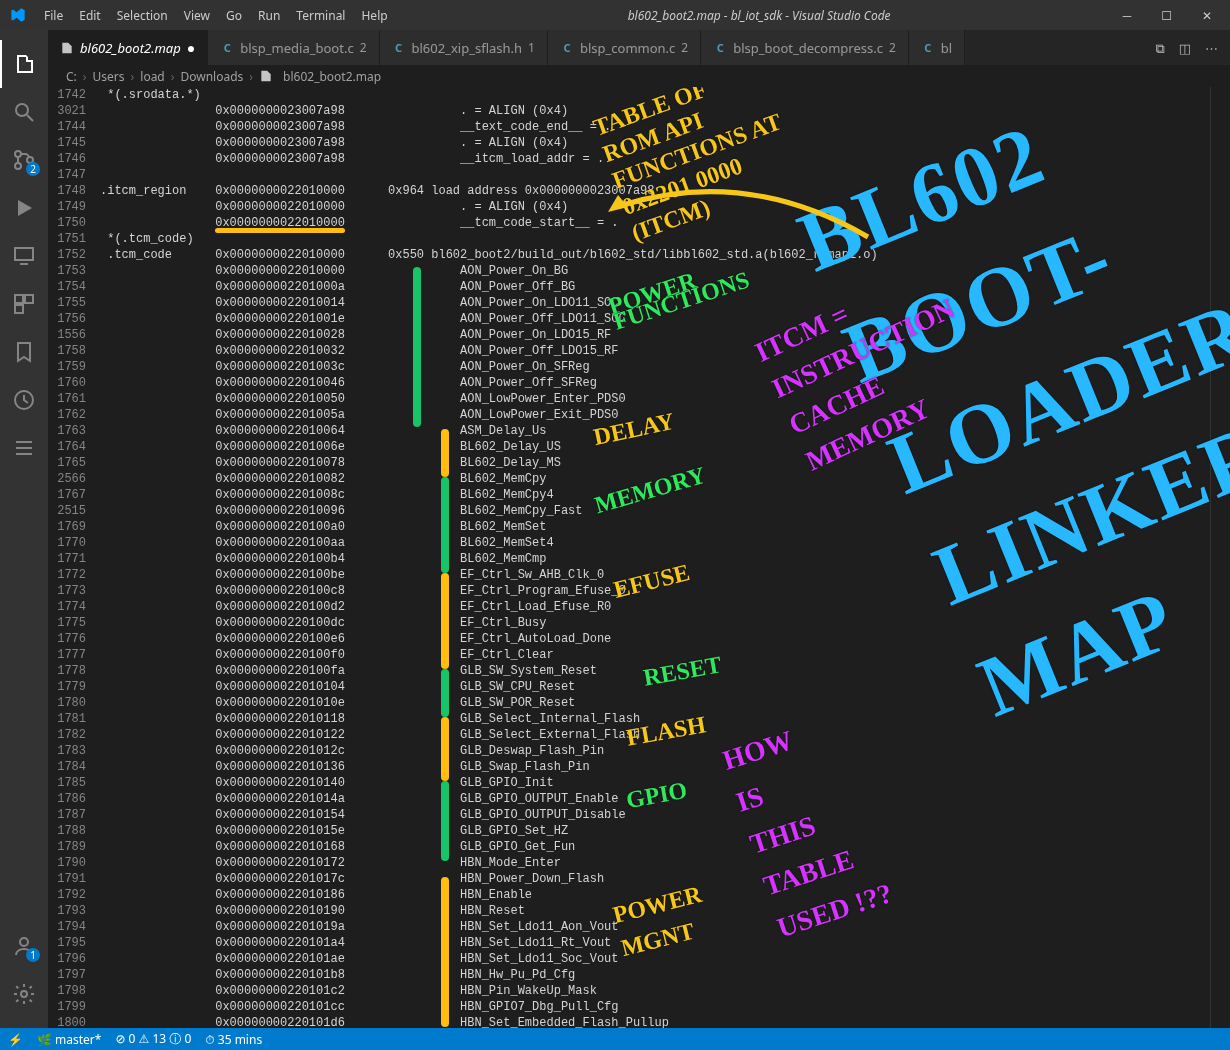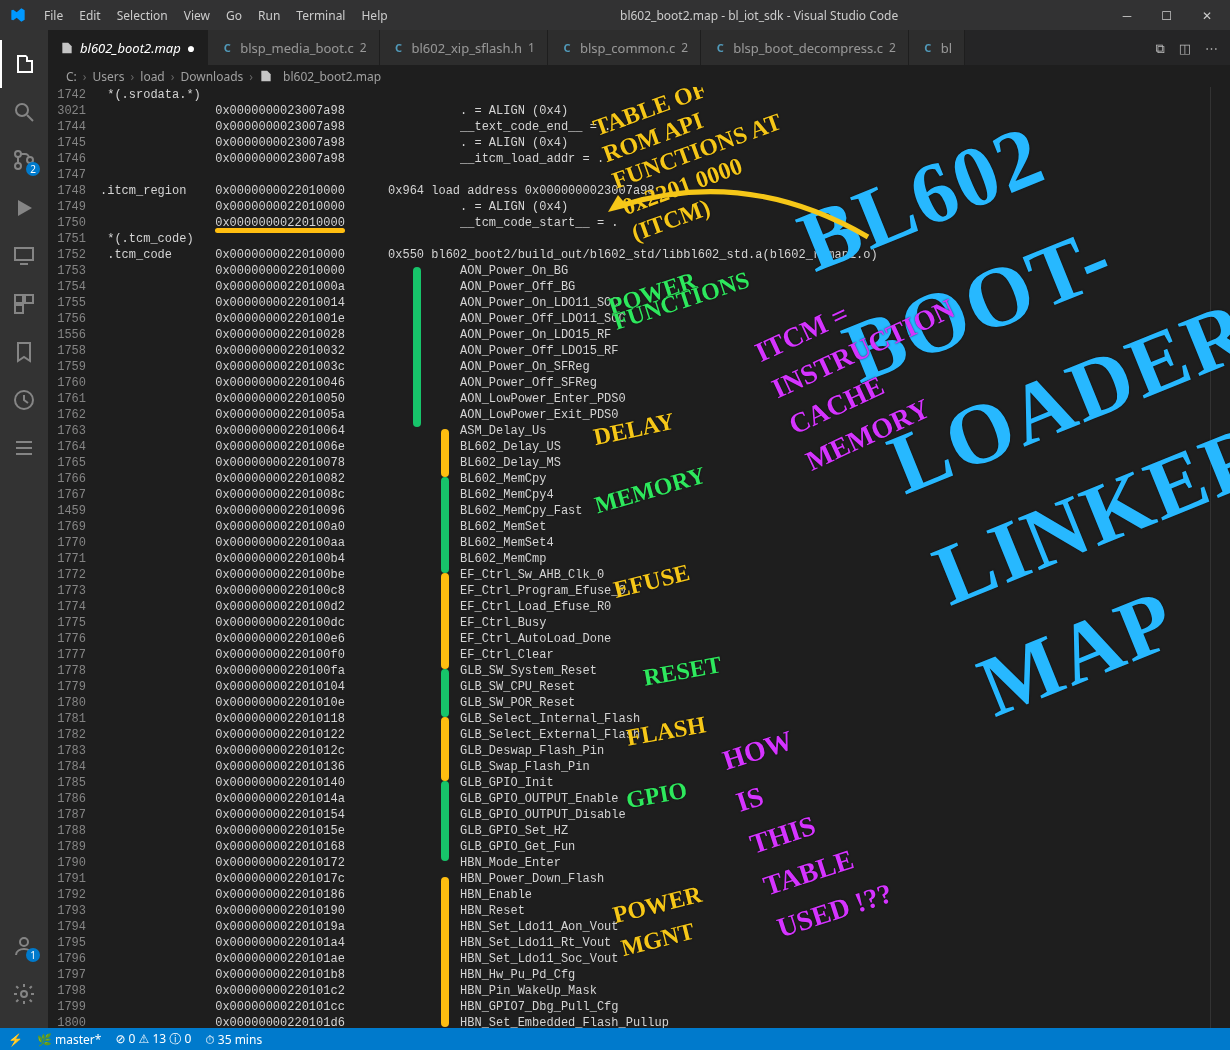--- a/index.html
+++ b/index.html
@@ -17,21 +17,21 @@
       height: 30px;
       background: #323233;
       display: flex;
       align-items: center;
       padding: 0 10px;
       font-size: 12px;
       color: #cccccc;
     }
     .title-bar .logo { width: 16px; height: 16px; margin-right: 10px; }
     .title-bar .menu-item { padding: 0 8px; cursor: pointer; }
-    .title-bar .title { flex: 1; text-align: center; color: #cccccc; }
+    .title-bar .title { flex: 1; text-align: center; color: #cccccc; font-style: italic; }
     .title-bar .window-controls { display: flex; gap: 30px; padding-right: 8px; }
     .window-controls span { cursor: pointer; }
     .main-layout { display: flex; height: calc(100% - 30px - 22px); }
     .activity-bar {
       width: 48px;
       background: #333333;
       display: flex;
       flex-direction: column;
       align-items: center;
       padding: 10px 0;
@@ -352,23 +352,23 @@
           <div class="code-line">1756</div>
           <div class="code-line">1556</div>
           <div class="code-line">1758</div>
           <div class="code-line">1759</div>
           <div class="code-line">1760</div>
           <div class="code-line">1761</div>
           <div class="code-line">1762</div>
           <div class="code-line">1763</div>
           <div class="code-line">1764</div>
           <div class="code-line">1765</div>
-          <div class="code-line">1766</div>
+          <div class="code-line">2566</div>
           <div class="code-line">1767</div>
-          <div class="code-line">1459</div>
+          <div class="code-line">2515</div>
           <div class="code-line">1769</div>
           <div class="code-line">1770</div>
           <div class="code-line">1771</div>
           <div class="code-line">1772</div>
           <div class="code-line">1773</div>
           <div class="code-line">1774</div>
           <div class="code-line">1775</div>
           <div class="code-line">1776</div>
           <div class="code-line">1777</div>
           <div class="code-line">1778</div>

